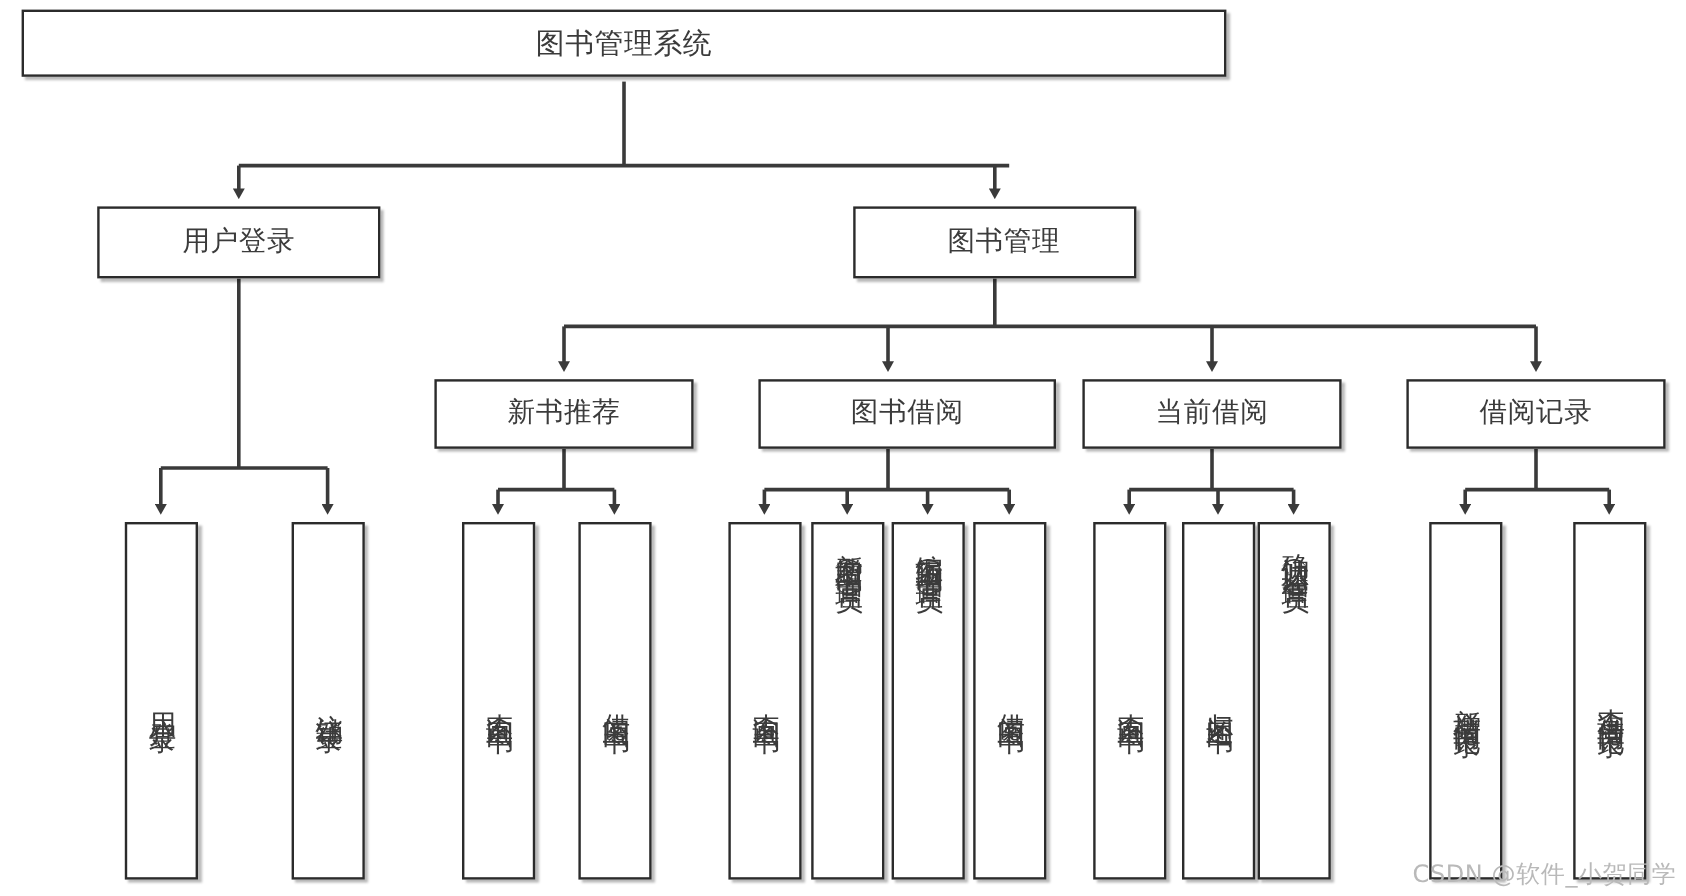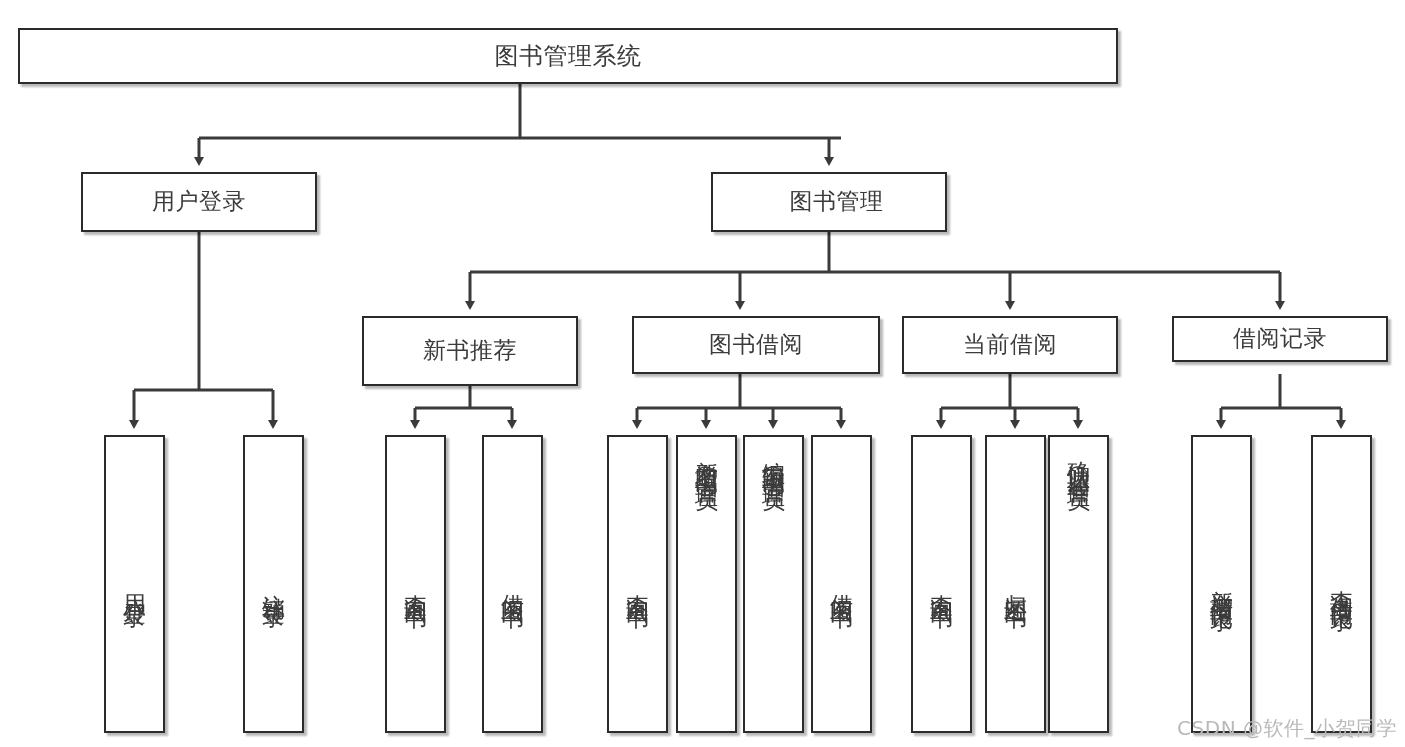--- a/index.html
+++ b/index.html
@@ -130,41 +130,41 @@
       <path d="M1015,408 L1015,421" marker-end="url(#arrow)"></path>
       <path d="M1078,408 L1078,421" marker-end="url(#arrow)"></path>
 
       <path d="M1280,374 L1280,408"></path>
       <path d="M1221,408 L1341,408"></path>
       <path d="M1221,408 L1221,421" marker-end="url(#arrow)"></path>
       <path d="M1341,408 L1341,421" marker-end="url(#arrow)"></path>
     </g>
   </svg>
 
-  <div class="node horizontal root" style="left:18px; top:28px; width:1100px; height:56px;">
+  <div class="node horizontal root" style="left:18px; top:8px; width:1004px; height:56px;">
     <span class="node-label">图书管理系统</span>
   </div>
 
   <div class="node horizontal" style="left:81px; top:172px; width:236px; height:60px;">
     <span class="node-label">用户登录</span>
   </div>
   <div class="node horizontal" style="left:711px; top:172px; width:236px; height:60px;padding-left:15px;">
     <span class="node-label">图书管理</span>
   </div>
 
-  <div class="node horizontal" style="left:362px; top:316px; width:216px; height:70px;">
+  <div class="node horizontal" style="left:362px; top:316px; width:216px; height:58px;">
     <span class="node-label">新书推荐</span>
   </div>
   <div class="node horizontal" style="left:632px; top:316px; width:248px; height:58px;">
     <span class="node-label">图书借阅</span>
   </div>
   <div class="node horizontal" style="left:902px; top:316px; width:216px; height:58px;">
     <span class="node-label">当前借阅</span>
   </div>
-  <div class="node horizontal" style="left:1172px; top:316px; width:216px; height:46px;">
+  <div class="node horizontal" style="left:1172px; top:316px; width:216px; height:58px;">
     <span class="node-label">借阅记录</span>
   </div>
 
   <div class="node vertical centered" style="left:104px; top:435px; width:61px; height:298px;">
     <span class="node-label">用户登录</span>
   </div>
   <div class="node vertical centered" style="left:243px; top:435px; width:61px; height:298px;">
     <span class="node-label">注销登录</span>
   </div>
 

